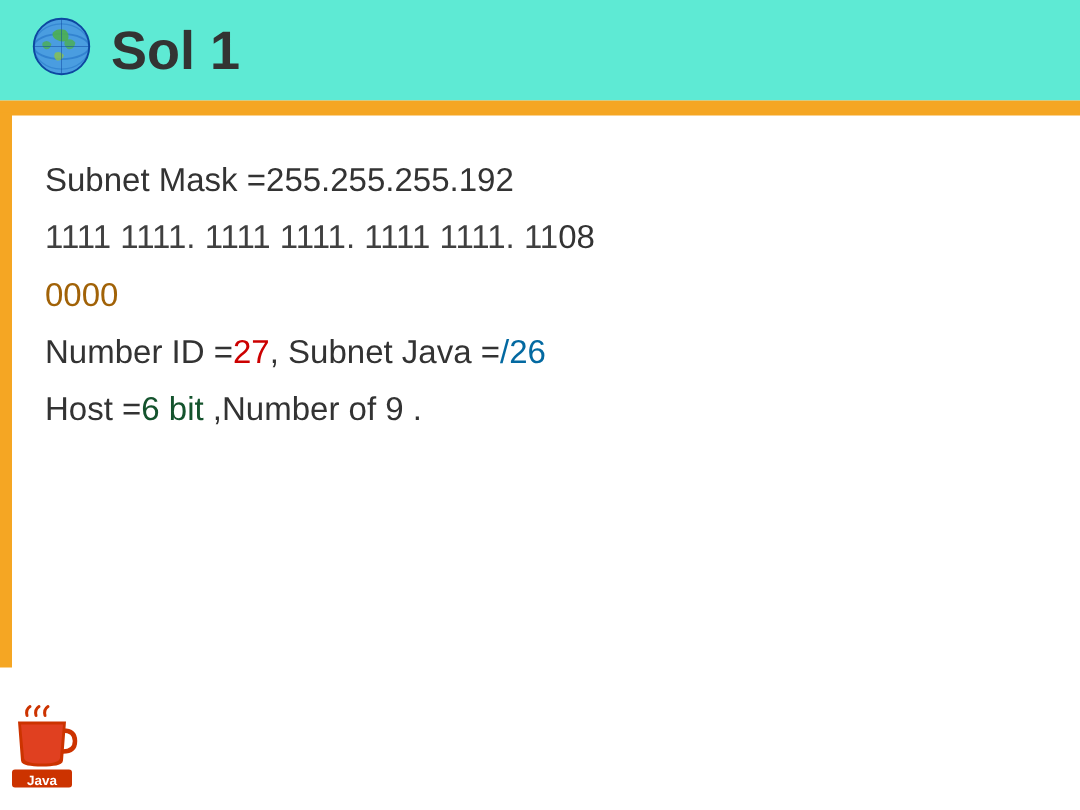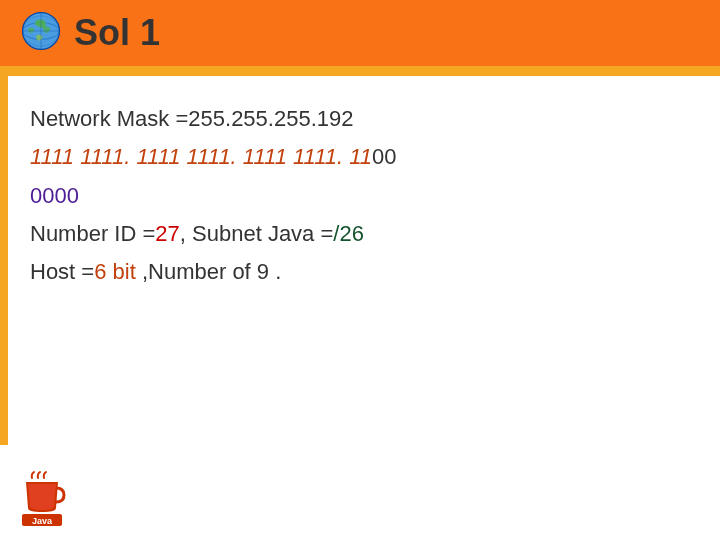--- a/index.html
+++ b/index.html
@@ -13,21 +13,21 @@
       height: 540px;
       background: #ffffff;
       font-family: Arial, sans-serif;
       overflow: hidden;
     }
 
     .header {
       display: flex;
       align-items: center;
       padding: 10px 20px;
-      background: #f97316;
+      background: #5eead4;
     }
 
     .globe-icon {
       width: 42px;
       height: 42px;
       margin-right: 12px;
       flex-shrink: 0;
     }
 
     .content-wrapper {
@@ -77,44 +77,44 @@
 </div>
 
 <div style="width:100%; height:10px; background:#f5a623;"></div>
 
 <div style="position:absolute; top:75px; left:0; width:8px; height:370px; background:#f5a623;"></div>
 
 <div class="content-wrapper">
   <div class="content">
 
     <span class="line">
-      <span>Network Mask =255.255.255.192</span>
+      <span>Subnet Mask =255.255.255.192</span>
     </span>
 
 
     <span class="line">
-      <span style="color:#c2410c;font-style:italic;">1111 1111. 1111 1111. 1111 1111. 11</span><span style="color:#333333;">00</span>
+      <span style="color:#404040;">1111 1111. 1111 1111. 1111 1111. 11</span><span style="color:#333333;">08</span>
     </span>
     <span class="line">
-      <span style="color:#4c1d95;">0000</span>
+      <span style="color:#a16207;">0000</span>
     </span>
 
     <span class="line">
-      <span>Number  ID =</span><span style="color:#cc0000;">27</span><span>, Subnet Java =</span><span style="color:#14532d;">/26</span>
+      <span>Number  ID =</span><span style="color:#cc0000;">27</span><span>, Subnet Java =</span><span style="color:#0369a1;">/26</span>
     </span>
 
 
     <span class="line">
-      <span>Host =</span><span style="color:#c2410c;">6 bit</span><span> ,Number of 9 .</span>
+      <span>Host =</span><span style="color:#14532d;">6 bit</span><span> ,Number of 9 .</span>
     </span>
 
   </div>
 </div>
 
-<div style="position:absolute; bottom:8px; left:18px;">
+<div style="position:absolute; bottom:8px; left:4px;">
   <svg width="48" height="58" viewBox="0 0 48 58" xmlns="http://www.w3.org/2000/svg">
 
     <path d="M14 8 Q13 4 16 2" stroke="#cc3300" stroke-width="2" fill="none" stroke-linecap="round"></path>
     <path d="M20 8 Q19 4 22 2" stroke="#cc3300" stroke-width="2" fill="none" stroke-linecap="round"></path>
     <path d="M26 8 Q25 4 28 2" stroke="#cc3300" stroke-width="2" fill="none" stroke-linecap="round"></path>
 
     <path d="M8 12 L10 38 Q10 42 24 42 Q38 42 38 38 L40 12 Z" fill="#cc3300"></path>
 
     <path d="M10 14 L12 36 Q12 40 24 40 Q36 40 36 36 L38 14 Z" fill="#e04020"></path>
 

